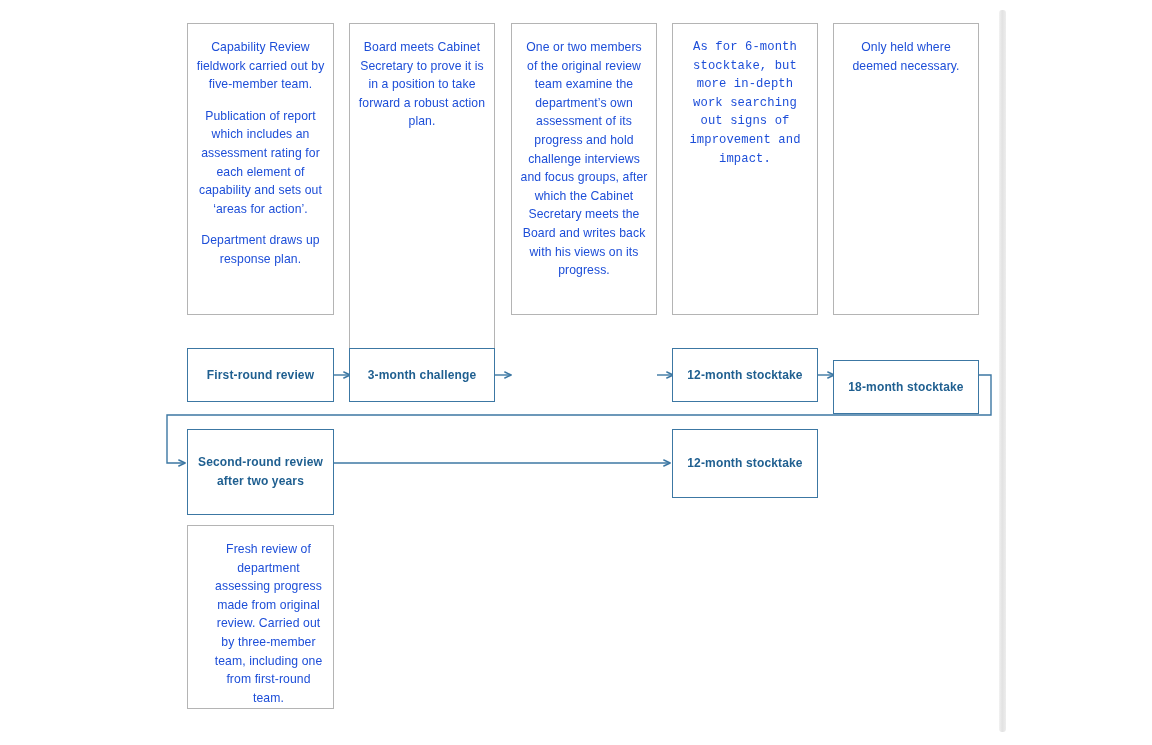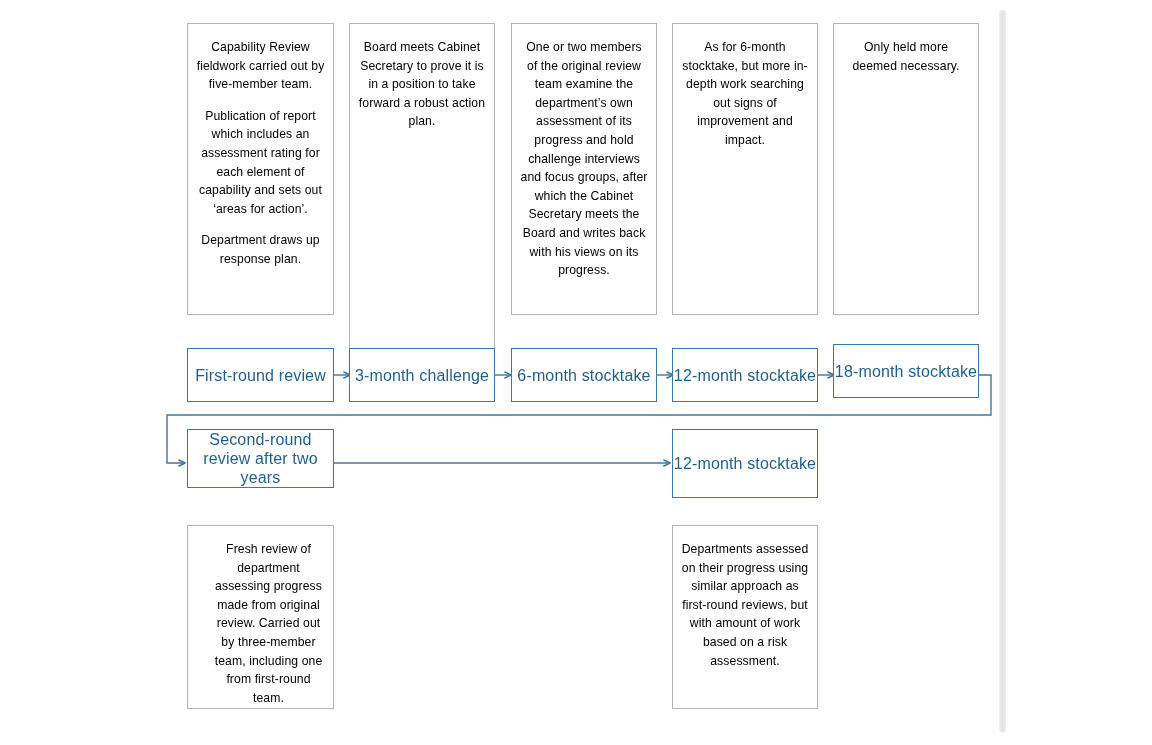--- a/index.html
+++ b/index.html
@@ -24,41 +24,41 @@
   }
 
   
   .desc-box {
     position: absolute;
     box-sizing: border-box;
     border: 1px solid #b4b4b4;
     background: #ffffff;
     padding: 14px 8px 10px 8px;
     text-align: center;
-    color: #000000;
+    color: #1d4ed8;
     font-size: 12.2px;
     line-height: 18.6px;
     letter-spacing: 0.1px;
   }
   .desc-box p {
     margin: 0 0 13px 0;
   }
   .desc-box p:last-child {
     margin-bottom: 0;
   }
 
   
   .flow-box {
     position: absolute;
     box-sizing: border-box;
     border: 1.6px solid #3c77a3;
     background: #ffffff;
     color: #1f5f90;
-    font-size: 16px;
-    font-weight: normal;
+    font-size: 12px;
+    font-weight: bold;
     letter-spacing: 0.15px;
     display: flex;
     align-items: center;
     justify-content: center;
     text-align: center;
     line-height: 19px;
   }
 
   
   .conn-svg {
@@ -94,26 +94,26 @@
   </div>
 
   <div class="desc-box" style="left:349px; top:23px; width:146px; height:340px;">
     <p>Board meets Cabinet Secretary to prove it is in a position to take forward a robust action plan.</p>
   </div>
 
   <div class="desc-box" style="left:511px; top:23px; width:146px; height:292px;text-align:center;">
     <p>One or two members of the original review team examine the department’s own assessment of its progress and hold challenge interviews and focus groups, after which the Cabinet Secretary meets the Board and writes back with his views on its progress.</p>
   </div>
 
-  <div class="desc-box" style="left:672px; top:23px; width:146px; height:292px;">
+  <div class="desc-box" style="left:672px; top:23px; width:146px; height:292px;font-family:Liberation Mono, monospace;">
     <p>As for 6-month stocktake, but more in-depth work searching out signs of improvement and impact.</p>
   </div>
 
   <div class="desc-box" style="left:833px; top:23px; width:146px; height:292px;">
-    <p>Only held more deemed necessary.</p>
+    <p>Only held where deemed necessary.</p>
   </div>
 
   <svg class="conn-svg" viewBox="0 0 1152 745" xmlns="http://www.w3.org/2000/svg">
     <defs>
       <marker id="arrowhead" markerWidth="9" markerHeight="9" refX="7.2" refY="4" orient="auto" markerUnits="userSpaceOnUse">
         <path d="M1,1 L7.4,4 L1,7" fill="none" stroke="#3c77a3" stroke-width="1.4" stroke-linecap="round" stroke-linejoin="round"></path>
       </marker>
     </defs>
 
     <g stroke="#3c77a3" stroke-width="1.4" fill="none">
@@ -129,43 +129,37 @@
   </svg>
 
   <div class="flow-box" style="left:187px; top:348px; width:147px; height:54px;">
     <span>First-round review</span>
   </div>
 
   <div class="flow-box" style="left:349px; top:348px; width:146px; height:54px;">
     <span>3-month challenge</span>
   </div>
 
-  <div class="flow-box" style="left:511px; top:348px; width:146px; height:54px;">
-    <span>6-month stocktake</span>
-  </div>
 
   <div class="flow-box" style="left:672px; top:348px; width:146px; height:54px;">
     <span>12-month stocktake</span>
   </div>
 
-  <div class="flow-box" style="left:833px; top:344px; width:146px; height:54px;">
+  <div class="flow-box" style="left:833px; top:360px; width:146px; height:54px;">
     <span>18-month stocktake</span>
   </div>
 
-  <div class="flow-box" style="left:187px; top:429px; width:147px; height:59px;">
+  <div class="flow-box" style="left:187px; top:429px; width:147px; height:86px;">
     <span>Second-round review after two years</span>
   </div>
 
   <div class="flow-box" style="left:672px; top:429px; width:146px; height:69px;">
     <span>12-month stocktake</span>
   </div>
 
   <div class="desc-box" style="left:187px; top:525px; width:147px; height:184px;padding-left:24px;">
     <p>Fresh review of department assessing progress made from original review. Carried out by three-member team, including one from first-round team.</p>
   </div>
 
-  <div class="desc-box" style="left:672px; top:525px; width:146px; height:184px;">
-    <p>Departments assessed on their progress using similar approach as first-round reviews, but with amount of work based on a risk assessment.</p>
-  </div>
 
   <div class="scrollbar-track"></div>
 
 </div>
 
 </body></html>

